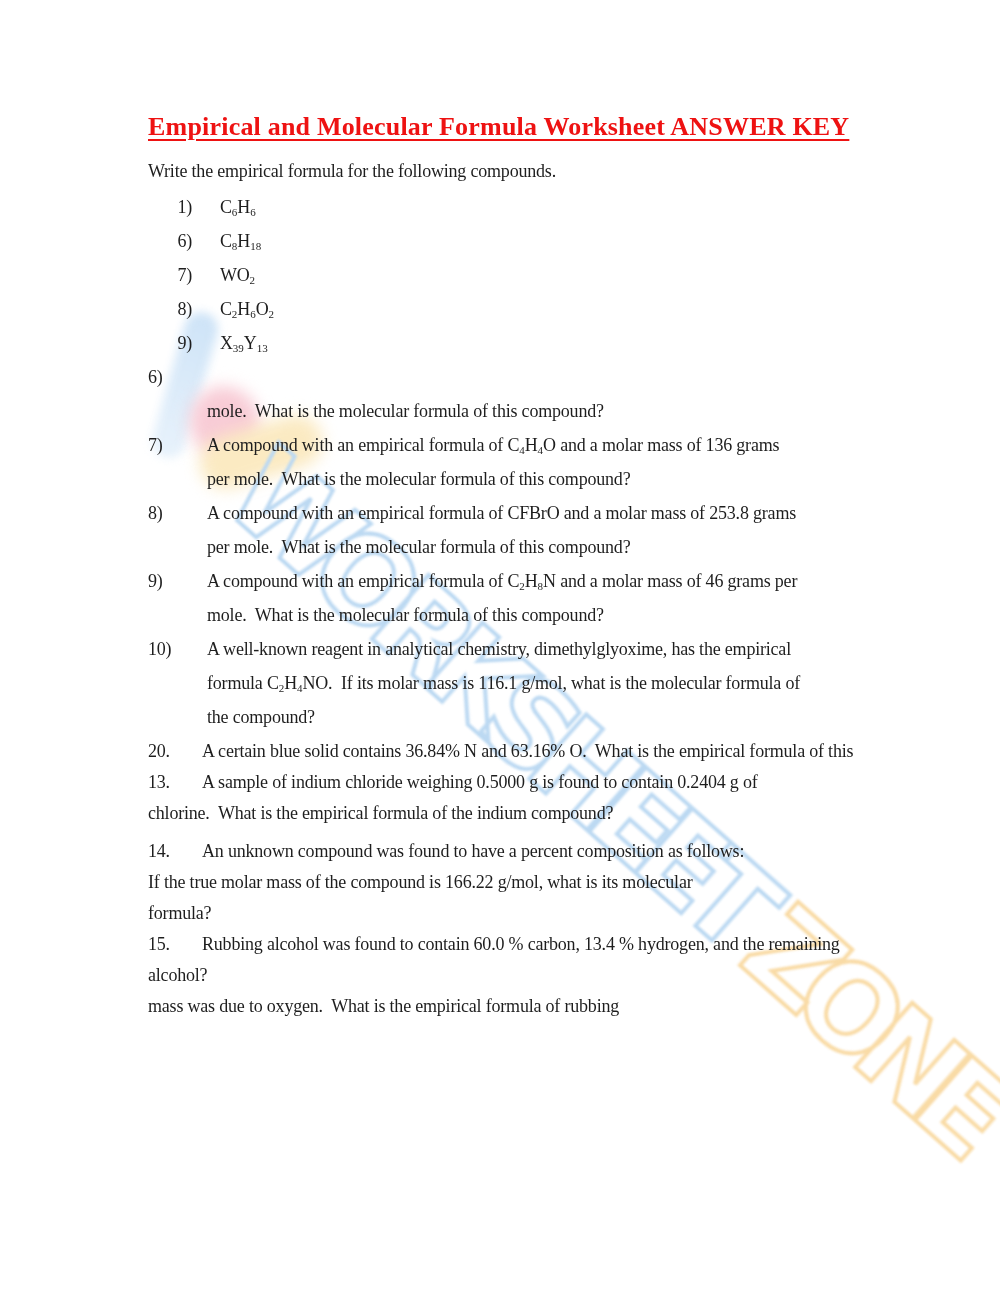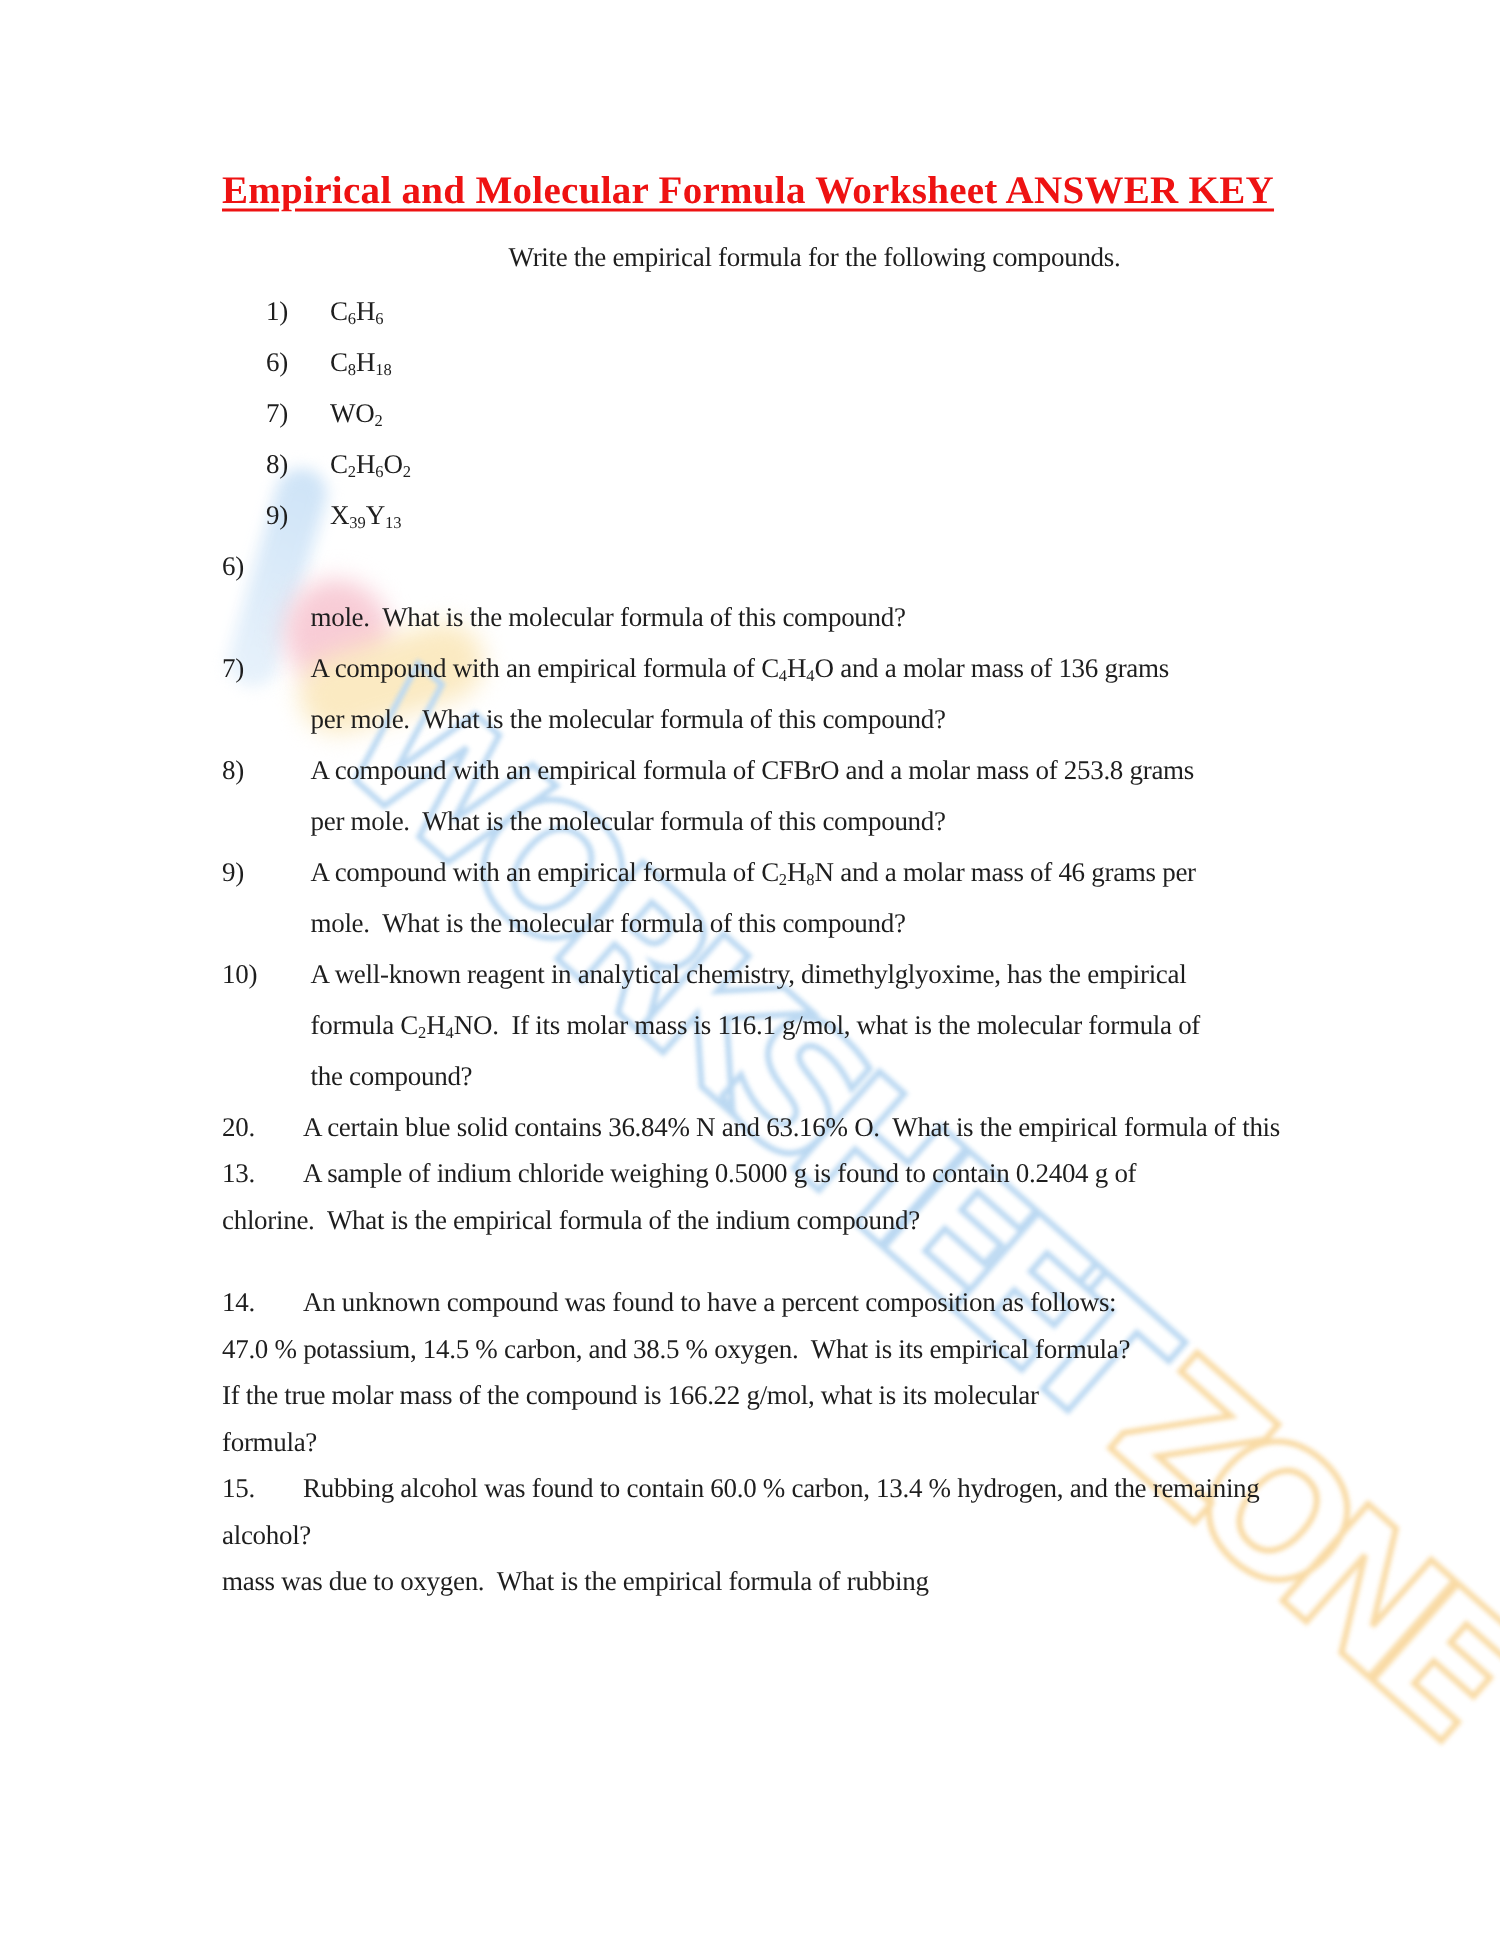--- a/index.html
+++ b/index.html
@@ -33,30 +33,30 @@
   .wm-word1{color:transparent;-webkit-text-stroke:4px #bcd9f2;}
   .wm-word2{color:transparent;-webkit-text-stroke:4px #f9dba6;margin-left:22px;}
   
   .doc-layer{position:absolute;inset:0;z-index:2;}
   .title{
     position:absolute;left:148px;top:112px;font-size:26px;font-weight:bold;
     text-decoration:underline;text-decoration-thickness:2px;text-underline-offset:4px;
     letter-spacing:0.2px;white-space:nowrap;
   }
   .content{position:absolute;left:148px;top:161px;width:790px;font-size:18px;letter-spacing:-0.2px;}
-  .intro-row{height:36px;white-space:pre-wrap;text-align:center;}
+  .intro-row{height:36px;white-space:pre-wrap;}
   .list-row{display:flex;height:34px;}
   .list-num{width:44px;text-align:right;flex:none;}
   .list-formula{margin-left:28px;white-space:pre-wrap;font-family:Liberation Serif, serif;}
   .q-row{display:flex;height:34px;}
   .q-num{width:59px;flex:none;}
   .q-text{white-space:pre-wrap;}
   .p-row{height:31px;white-space:pre-wrap;}
   .p-num{display:inline-block;width:54px;}
-  .gap-before{margin-top:24px;}
+  .gap-before{margin-top:7px;}
   sub{font-size:11px;line-height:0;vertical-align:-0.28em;letter-spacing:0;}
 </style>
 </head>
 <body>
 
 <div class="page">
 
   <div class="logo-layer">
     <div class="logo-blue-stripe"></div>
     <div class="logo-pink-blob"></div>
@@ -136,21 +136,20 @@
           <div class="q-row">
             <span class="q-num"></span>
             <span class="q-text">the compound?</span>
           </div>
         </div>
       <div>
           <div class="p-row"><span class="p-num">20.</span><span class="q-text">A certain blue solid contains 36.84% N and 63.16% O.  What is the empirical formula of this</span></div>
           <div class="p-row"><span class="p-num">13.</span><span class="q-text">A sample of indium chloride weighing 0.5000 g is found to contain 0.2404 g of</span></div>
           <div class="p-row"><span class="q-text">chlorine.  What is the empirical formula of the indium compound?</span></div>
           <div class="p-row gap-before"><span class="p-num">14.</span><span class="q-text">An unknown compound was found to have a percent composition as follows:</span></div>
-          <div class="p-row"><span class="q-text">47.0 % potassium, 14.5 % carbon, and 38.5 % oxygen.  What is its empirical formula?</span></div>
           <div class="p-row"><span class="q-text">If the true molar mass of the compound is 166.22 g/mol, what is its molecular</span></div>
           <div class="p-row"><span class="q-text">formula?</span></div>
           <div class="p-row"><span class="p-num">15.</span><span class="q-text">Rubbing alcohol was found to contain 60.0 % carbon, 13.4 % hydrogen, and the remaining</span></div>
           <div class="p-row"><span class="q-text">alcohol?</span></div>
           <div class="p-row"><span class="q-text">mass was due to oxygen.  What is the empirical formula of rubbing</span></div>
         </div>
     </div>
   </div>
 
 </div>

